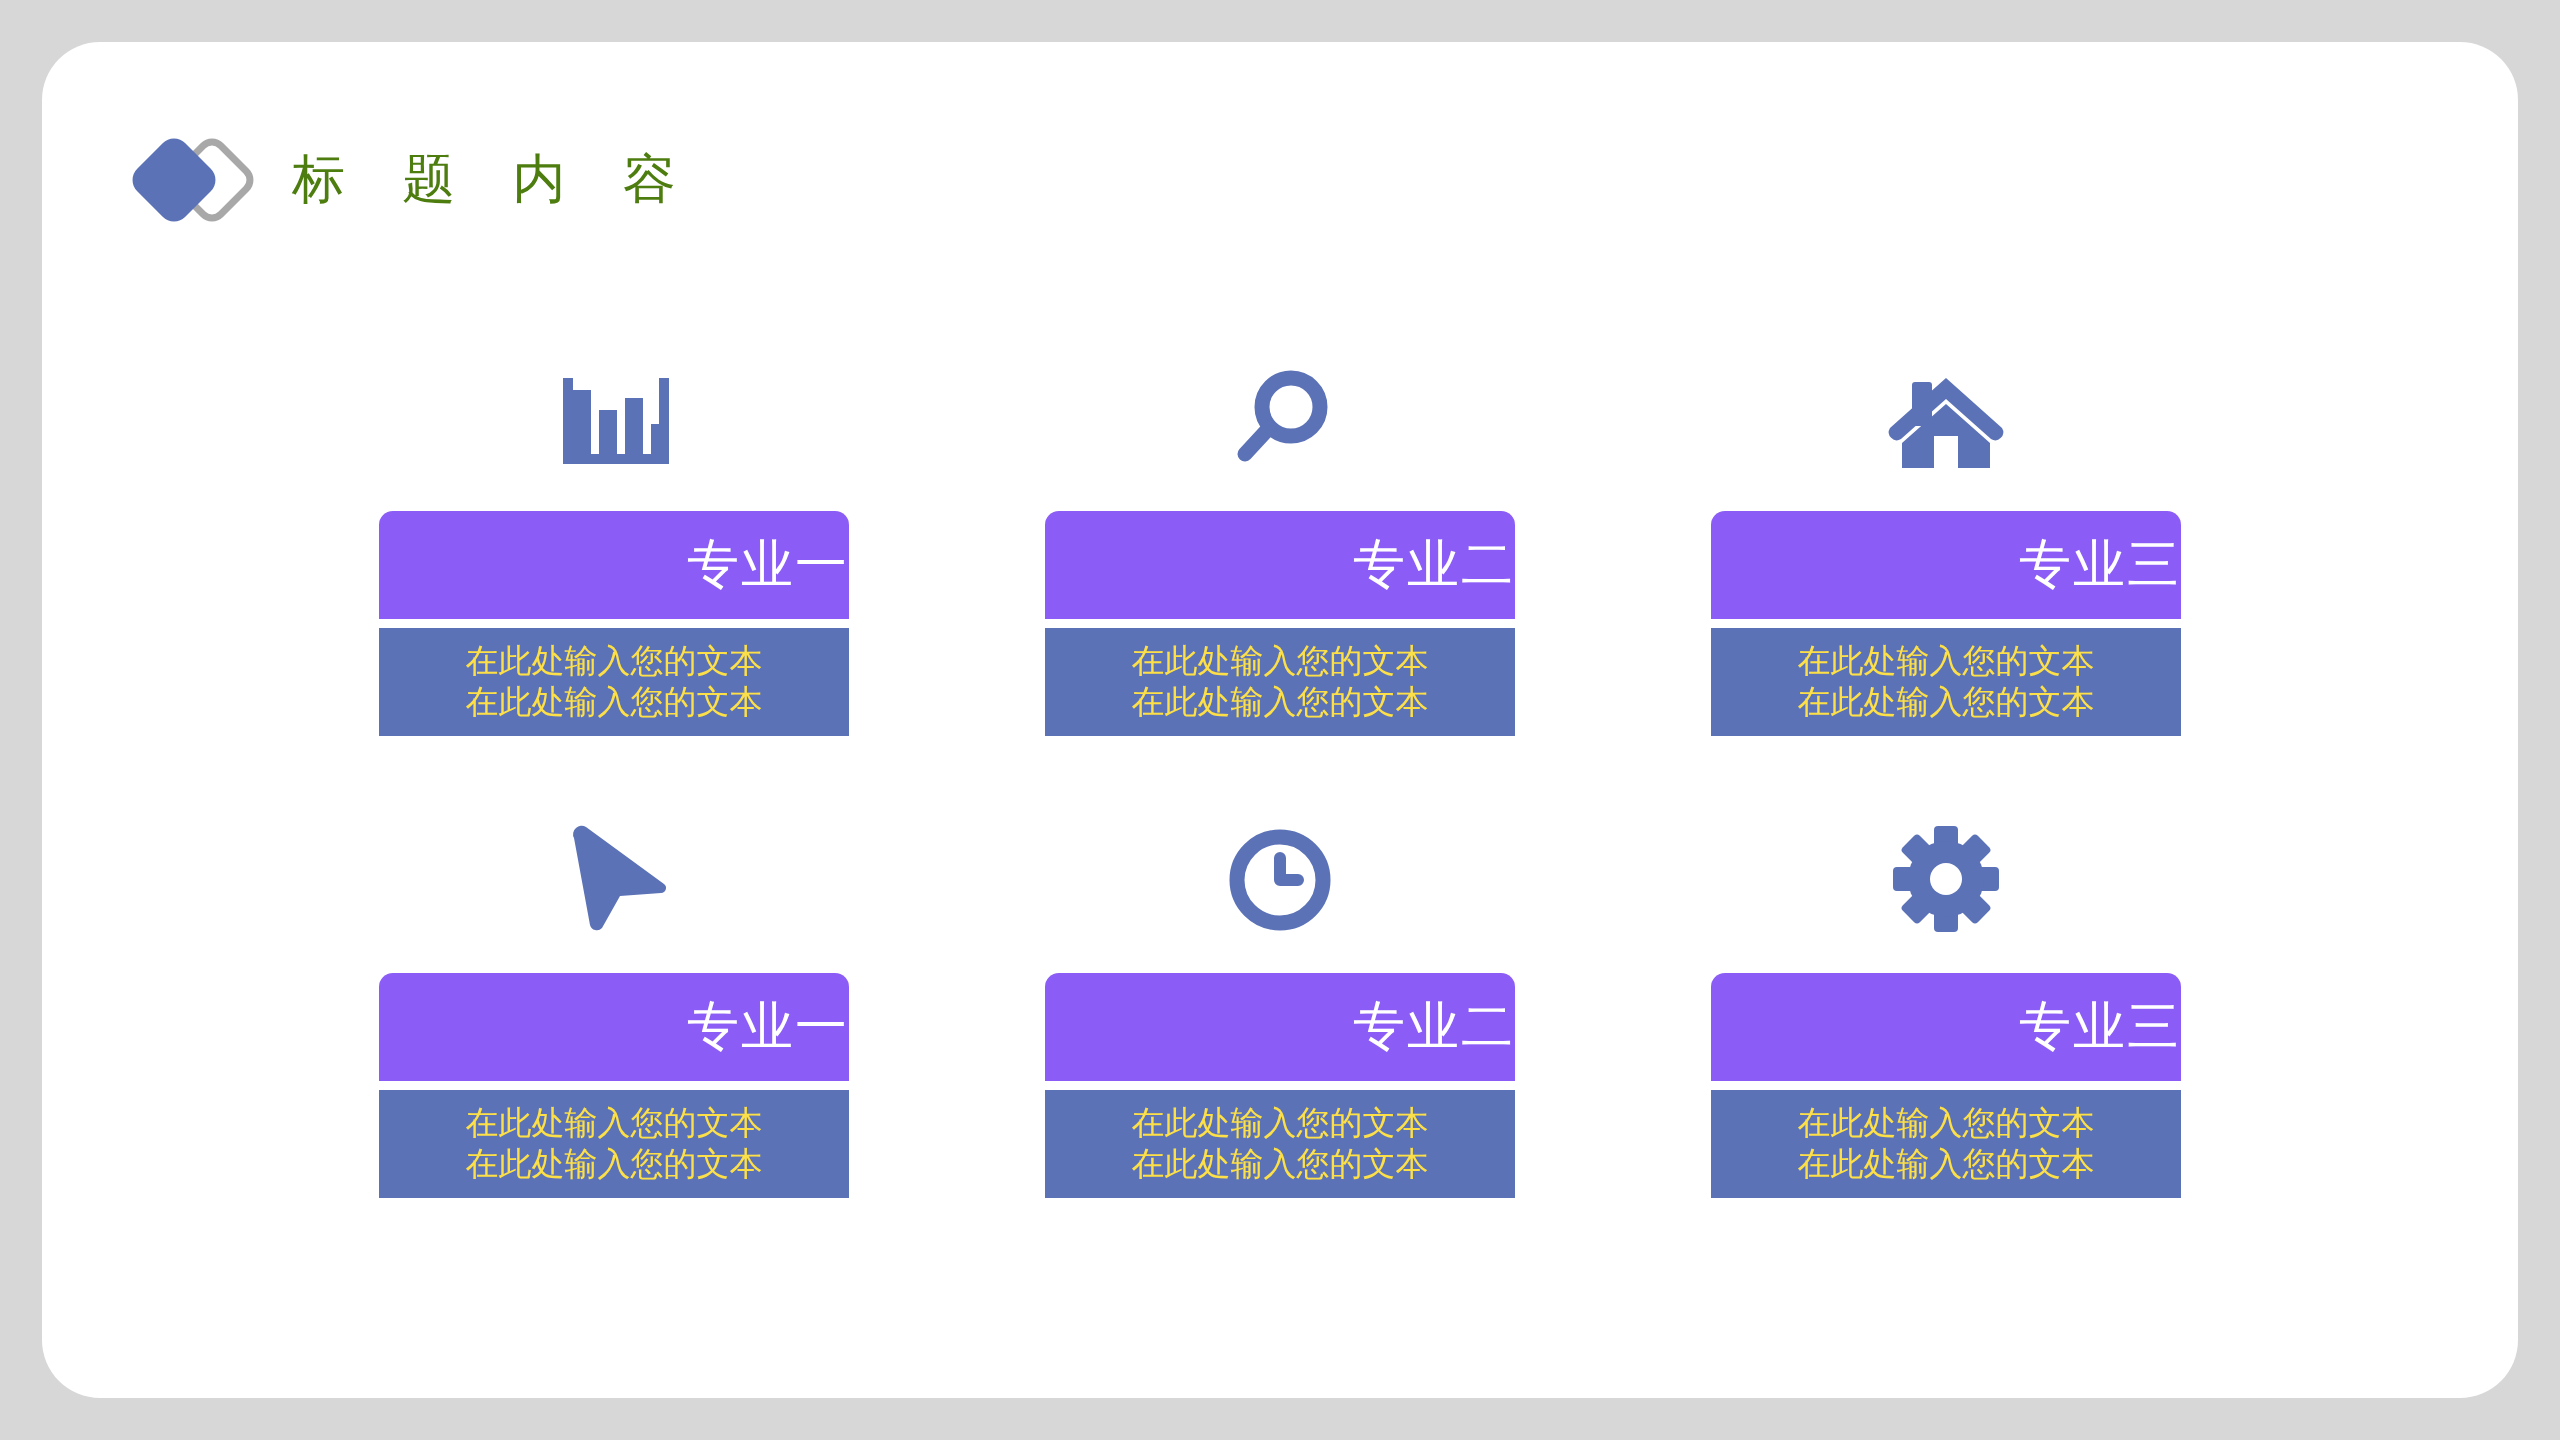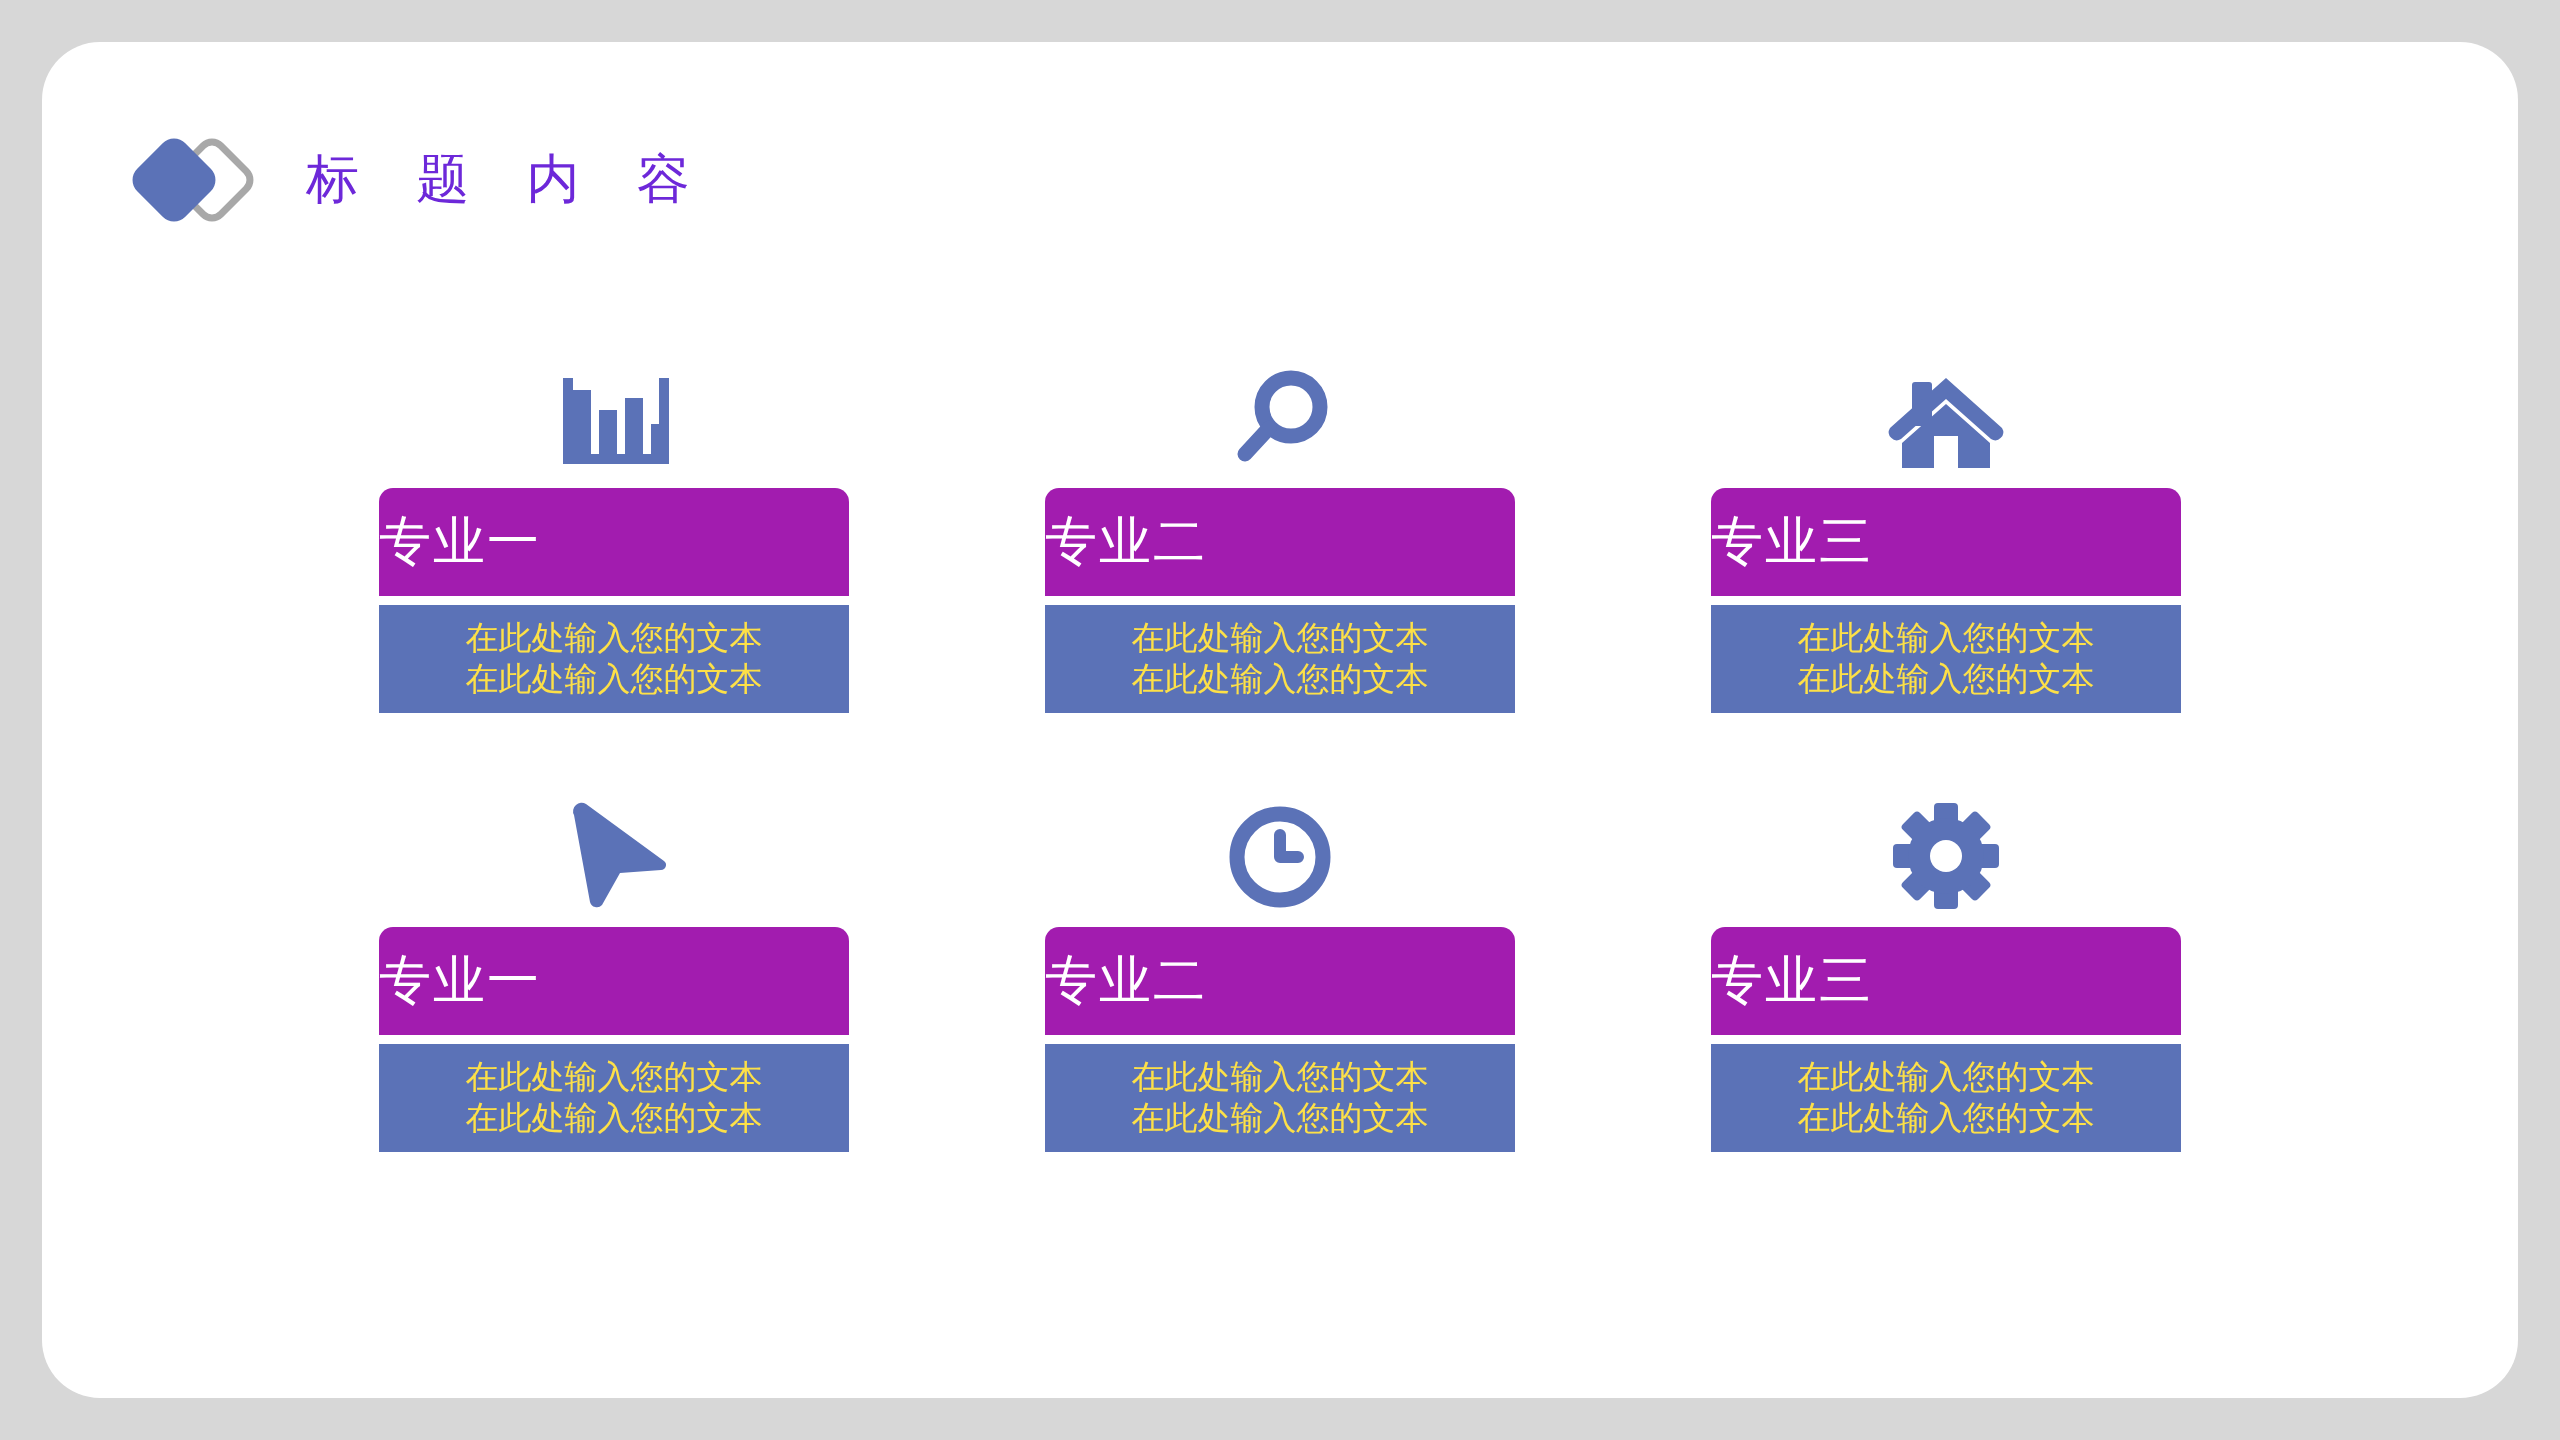--- a/index.html
+++ b/index.html
@@ -55,24 +55,24 @@
     background: transparent;
     box-sizing: border-box;
   }
   .logo-mark .dia-fill {
     left: 10px;
     top: 20px;
     background: #5b72b7;
   }
 
   #page-title {
-    margin-left: 46px;
+    margin-left: 32px;
     font-family: "Liberation Serif", "DejaVu Serif", serif;
     font-size: 53px;
-    color: #6d28d9;
+    color: #4d7c0f;
     letter-spacing: 22px;
     white-space: nowrap;
     line-height: 1;
   }
 
   
   #grid {
     position: absolute;
     left: 0;
     top: 310px;
@@ -99,26 +99,27 @@
     display: flex;
     align-items: flex-end;
     justify-content: center;
     margin-bottom: 18px;
   }
   .card-icon svg { display: block; }
 
   .card-header {
     width: 100%;
     box-sizing: border-box;
-    background: #a21caf;
+    background: #8b5cf6;
     border-radius: 14px 14px 0 0;
     height: 108px;
     display: flex;
     align-items: center;
-    justify-content: flex-start;
+    justify-content: flex-end;
+    margin-top: 23px;
   }
   .card-header-text {
     font-family: "Liberation Serif", "DejaVu Serif", serif;
     font-size: 52px;
     color: #ffffff;
     letter-spacing: 2px;
     line-height: 1;
   }
 
   .card-gap { height: 9px; width: 100%; background: #ffffff; }

